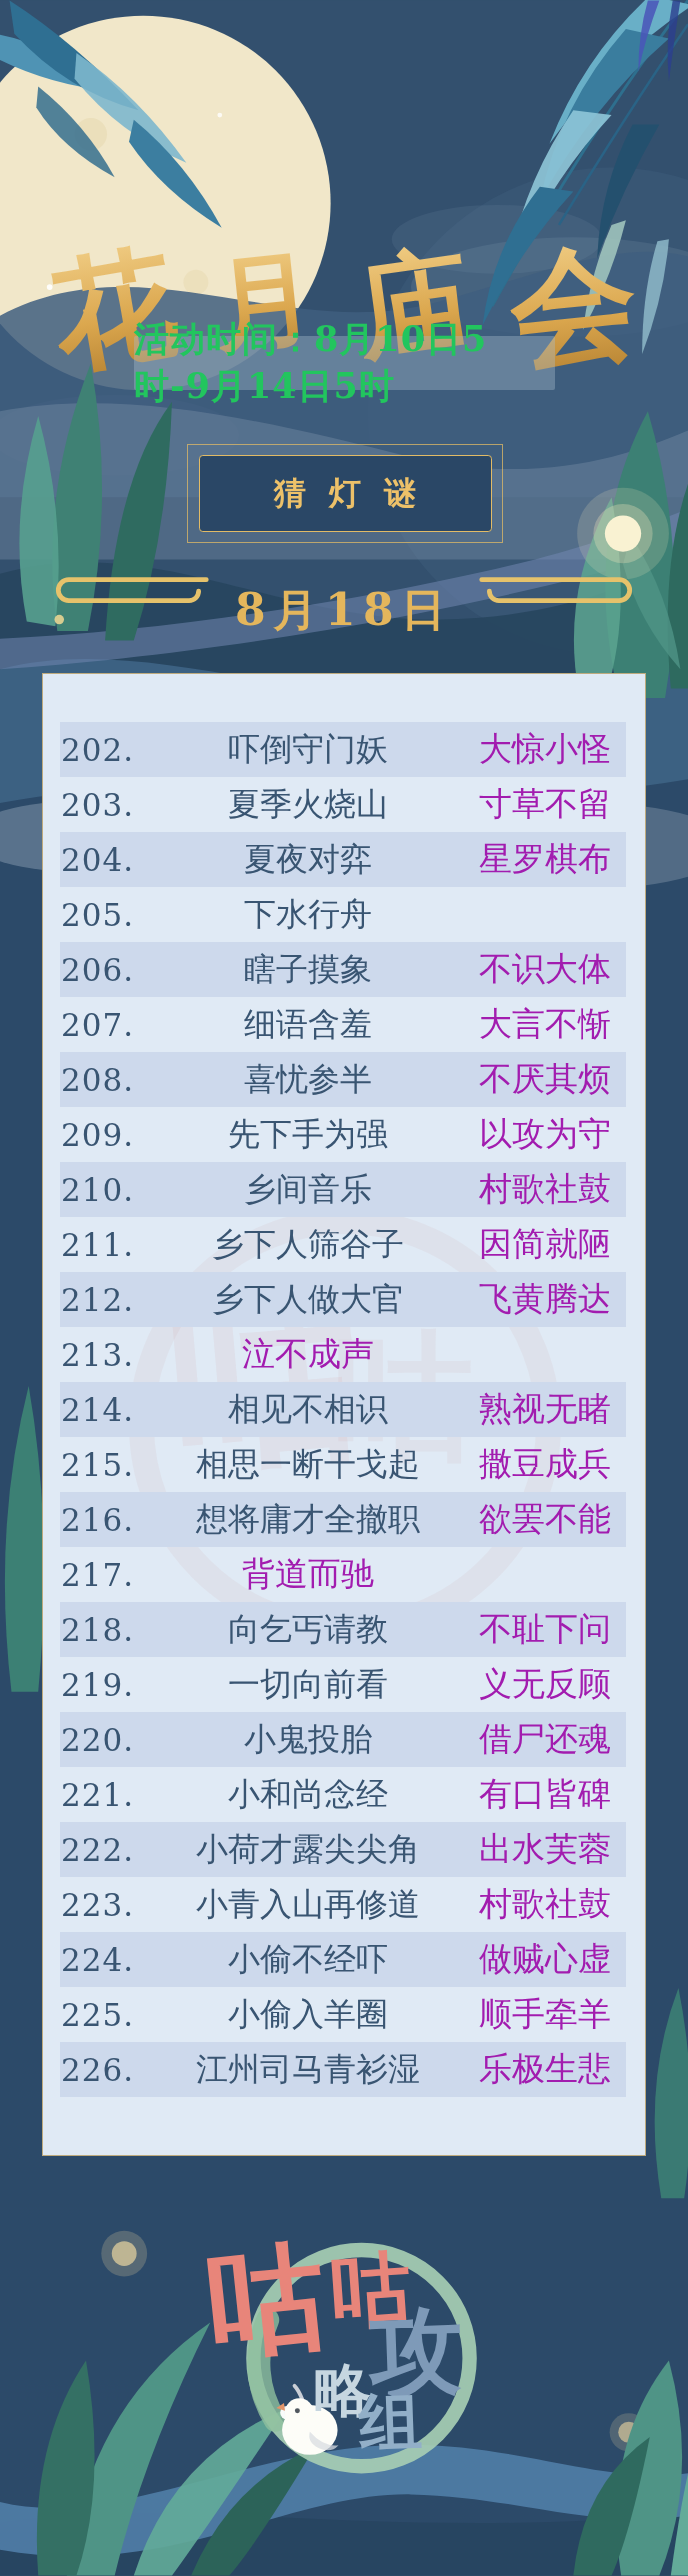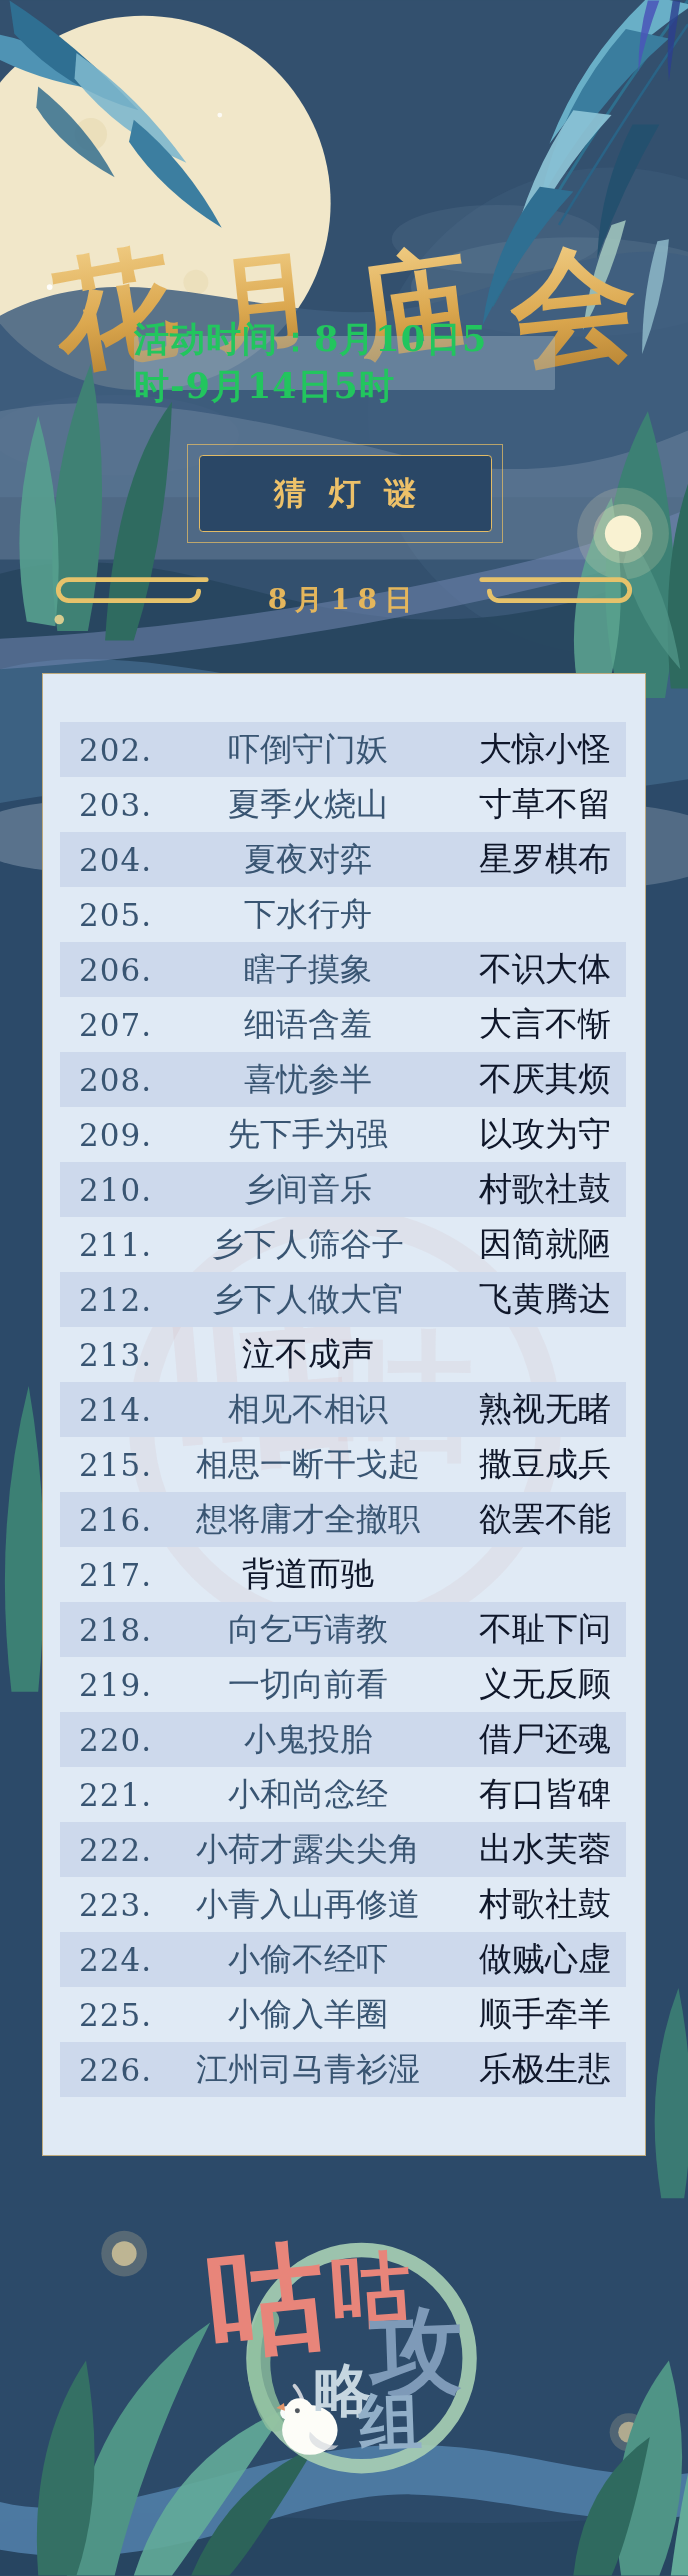--- a/index.html
+++ b/index.html
@@ -39,38 +39,38 @@
     display:flex;align-items:center;justify-content:center;
   }
   .secbox-in span{color:#edc169;font-size:32px;font-weight:700;letter-spacing:23px;padding-left:23px;}
 
   
   .orn{position:absolute;z-index:3;}
   .orn-l{left:44px;top:572px;}
   .orn-r{left:476px;top:572px;transform:scaleX(-1);}
   .date{
     position:absolute;left:0;top:581px;width:688px;text-align:center;z-index:3;
-    color:#e4b65c;font-size:28px;font-weight:700;letter-spacing:7.6px;
+    color:#e4b65c;font-size:44px;font-weight:700;letter-spacing:7.6px;
   }
 
   
   .card{
     position:absolute;left:42px;top:673px;width:604px;height:1483px;z-index:4;
     box-sizing:border-box;background:#e0eaf5;border:1.9px solid #bfab7e;
   }
   .wm{position:absolute;left:76px;top:516px;width:421px;height:440px;pointer-events:none;}
   .wm .ring{position:absolute;left:9.6px;top:19px;width:382px;height:382px;border:25px solid rgba(203,146,146,.09);border-radius:50%;}
   .wm .wc1{position:absolute;left:53px;top:67px;font-size:186px;font-weight:700;color:rgba(203,140,140,.10);transform:rotate(-5deg);}
   .wm .wc2{position:absolute;left:215px;top:115px;font-size:139px;font-weight:700;color:rgba(203,140,140,.09);}
   .rows{position:absolute;left:17px;top:48px;width:566px;}
   .rrow{height:55px;display:grid;grid-template-columns:92px 1fr 162px;align-items:center;}
   .rrow.band{background:#cdd9ec;}
-  .rrow .no{font-size:31px;color:#395572;padding-left:19px;letter-spacing:1px;}
+  .rrow .no{font-size:31px;color:#395572;padding-left:1px;letter-spacing:1px;}
   .rrow .q{font-size:32px;color:#395572;text-align:center;white-space:nowrap;}
-  .rrow .a{font-size:33px;color:#0f172a;text-align:center;white-space:nowrap;}
+  .rrow .a{font-size:33px;color:#a21caf;text-align:center;white-space:nowrap;}
 
   
   .logo{position:absolute;left:218px;top:2229px;width:287px;height:287px;z-index:3;}
   .logo svg{position:absolute;left:0;top:0;}
   .logo span{position:absolute;font-weight:700;white-space:nowrap;line-height:1;}
   .g1{left:-9.6px;top:13.4px;font-size:117px;color:#e8857a;transform:rotate(-6deg);}
   .g2{left:113px;top:21px;font-size:80px;color:#e8857a;transform:rotate(-4deg);}
   .g3{left:151px;top:75px;font-size:94px;color:#7e9ab8;transform:rotate(-2deg);}
   .g4{left:96px;top:132px;font-size:57px;color:#c6d6e0;}
   .g5{left:141px;top:162px;font-size:63px;color:#92afc8;transform:rotate(-2deg);}

